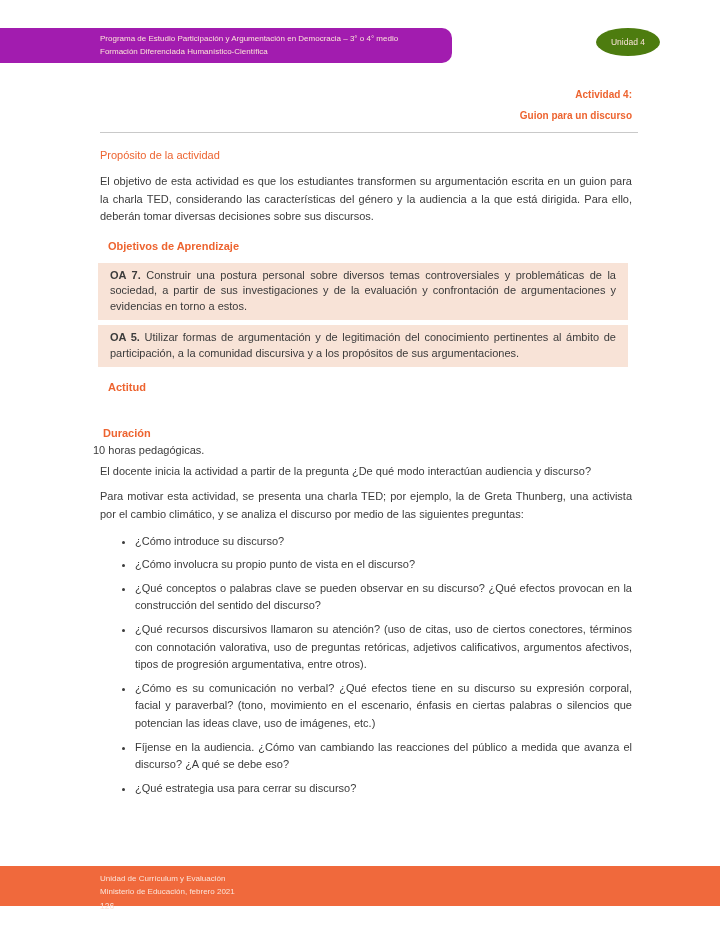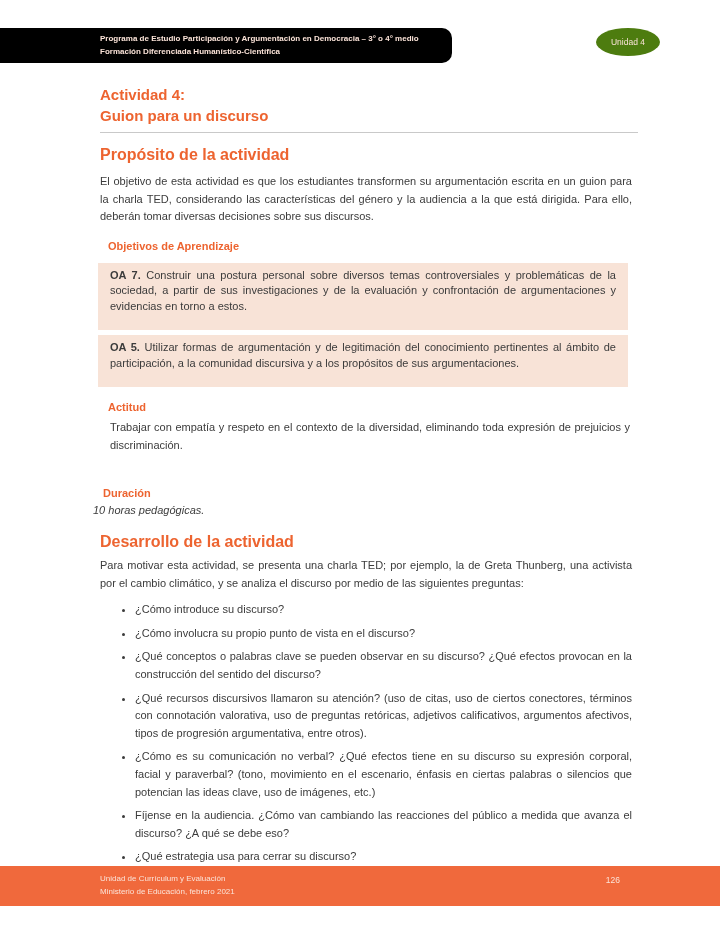--- a/index.html
+++ b/index.html
@@ -11,74 +11,74 @@
     position:relative;
     width:720px; height:932px;
     background:#ffffff;
     overflow:hidden;
   }
 
   
   .header-band {
     position:absolute; left:0; top:28px;
     width:452px; height:35px;
-    background:#000000;
+    background:#a21caf;
     border-radius:0 10px 10px 0;
     box-sizing:border-box;
     padding:4px 10px 0 100px;
     color:#FBE3D8;
-    font-size:8px; line-height:13px;font-weight:bold;
+    font-size:8px; line-height:13px;
   }
   .header-band span { display:block; }
   .unit-badge {
     position:absolute; left:596px; top:28px;
     width:64px; height:28px;
     background:#4d7c0f;
     border-radius:50%;
     color:#FBE3D8; font-size:8.5px;
     display:flex; align-items:center; justify-content:center;
   }
 
   
   .content {
     position:absolute; left:100px; top:84px; width:532px;
     color:#3b3b3b;
     font-size:11px; line-height:17.6px;
   }
   .doc-title {
-    color:#ED6430; font-size:15px; font-weight:bold; line-height:21px;
+    color:#ED6430; font-size:10px; font-weight:bold; line-height:21px;text-align:right;
   }
   .doc-title span { display:block; }
   .title-rule {
     margin:6px 0 0 0; border:none; border-top:1px solid #C9C9C9; width:538px;
   }
   .h2 {
-    color:#ED6430; font-size:16px; font-weight:bold; line-height:14px;
+    color:#ED6430; font-size:11px; font-weight:normal; line-height:14px;
     margin:15px 0 0 0;
   }
   .h3 {
     color:#ED6430; font-size:11px; font-weight:bold; line-height:14px;
     margin:13px 0 0 8px;
   }
   p { margin:0; }
   .p-proposito { margin:11px 0 0 0; text-align:justify; }
 
   .oa-box {
     background:#F8E3D7;
     margin:10px 0 0 -2px;
-    padding:5px 12px 16px 12px;
+    padding:5px 12px 6px 12px;
     width:530px; box-sizing:border-box;
     line-height:15.5px; text-align:justify;
   }
   .oa-box + .oa-box { margin-top:5px; }
   .oa-label { font-weight:bold; }
 
   .p-actitud { margin:5px 0 0 10px; width:520px; text-align:justify; }
   .h3-duracion { margin-left:3px;margin-top:32px; }
-  .p-duracion { margin:2px 0 0 -7px;font-style:italic; }
+  .p-duracion { margin:2px 0 0 -7px; }
 
   .p-docente { margin:3px 0 0 0; }
   .p-motivar { margin:8px 0 0 0; text-align:justify; }
 
   ul.questions {
     margin:9px 0 12px 0; padding:0 0 0 35px;
     list-style:disc;
   }
   ul.questions li {
     margin:0 0 6px 0;
@@ -86,21 +86,21 @@
   }
 
   
   .footer-band {
     position:absolute; left:0; top:866px;
     width:720px; height:40px;
     background:#F0693C;
     box-sizing:border-box;
     padding:6px 100px 0 100px;
     color:#FBE3D8; font-size:8px; line-height:13px;
-    display:flex; justify-content:space-between;
+    display:flex; justify-content:space-between;flex-direction:column;
   }
   .footer-left span { display:block; }
   .footer-page { font-size:8.5px; padding-top:2px; }
 </style>
 </head>
 <body>
 
 <div class="page">
 
   <div class="header-band">
@@ -125,26 +125,25 @@
     <div class="oa-box">
       <span class="oa-label">OA 7.</span>
       <span>Construir una postura personal sobre diversos temas controversiales y problemáticas de la sociedad, a partir de sus investigaciones y de la evaluación y confrontación de argumentaciones y evidencias en torno a estos.</span>
     </div>
     <div class="oa-box">
       <span class="oa-label">OA 5.</span>
       <span>Utilizar formas de argumentación y de legitimación del conocimiento pertinentes al ámbito de participación, a la comunidad discursiva y a los propósitos de sus argumentaciones.</span>
     </div>
 
     <div class="h3">Actitud</div>
-    <p class="p-actitud">Trabajar con empatía y respeto en el contexto de la diversidad, eliminando toda expresión de prejuicios y discriminación.</p>
 
     <div class="h3 h3-duracion">Duración</div>
     <p class="p-duracion">10 horas pedagógicas.</p>
 
-    <div class="h2">Desarrollo de la actividad</div>
+    <p class="p-docente">El docente inicia la actividad a partir de la pregunta ¿De qué modo interactúan audiencia y discurso?</p>
     <p class="p-motivar">Para motivar esta actividad, se presenta una charla TED; por ejemplo, la de Greta Thunberg, una activista por el cambio climático, y se analiza el discurso por medio de las siguientes preguntas:</p>
 
     <ul class="questions">
       <li>¿Cómo introduce su discurso?</li>
       <li>¿Cómo involucra su propio punto de vista en el discurso?</li>
       <li>¿Qué conceptos o palabras clave se pueden observar en su discurso? ¿Qué efectos provocan en la construcción del sentido del discurso?</li>
       <li>¿Qué recursos discursivos llamaron su atención? (uso de citas, uso de ciertos conectores, términos con connotación valorativa, uso de preguntas retóricas, adjetivos calificativos, argumentos afectivos, tipos de progresión argumentativa, entre otros).</li>
       <li>¿Cómo es su comunicación no verbal? ¿Qué efectos tiene en su discurso su expresión corporal, facial y paraverbal? (tono, movimiento en el escenario, énfasis en ciertas palabras o silencios que potencian las ideas clave, uso de imágenes, etc.)</li>
       <li>Fíjense en la audiencia. ¿Cómo van cambiando las reacciones del público a medida que avanza el discurso? ¿A qué se debe eso?</li>
       <li>¿Qué estrategia usa para cerrar su discurso?</li>

